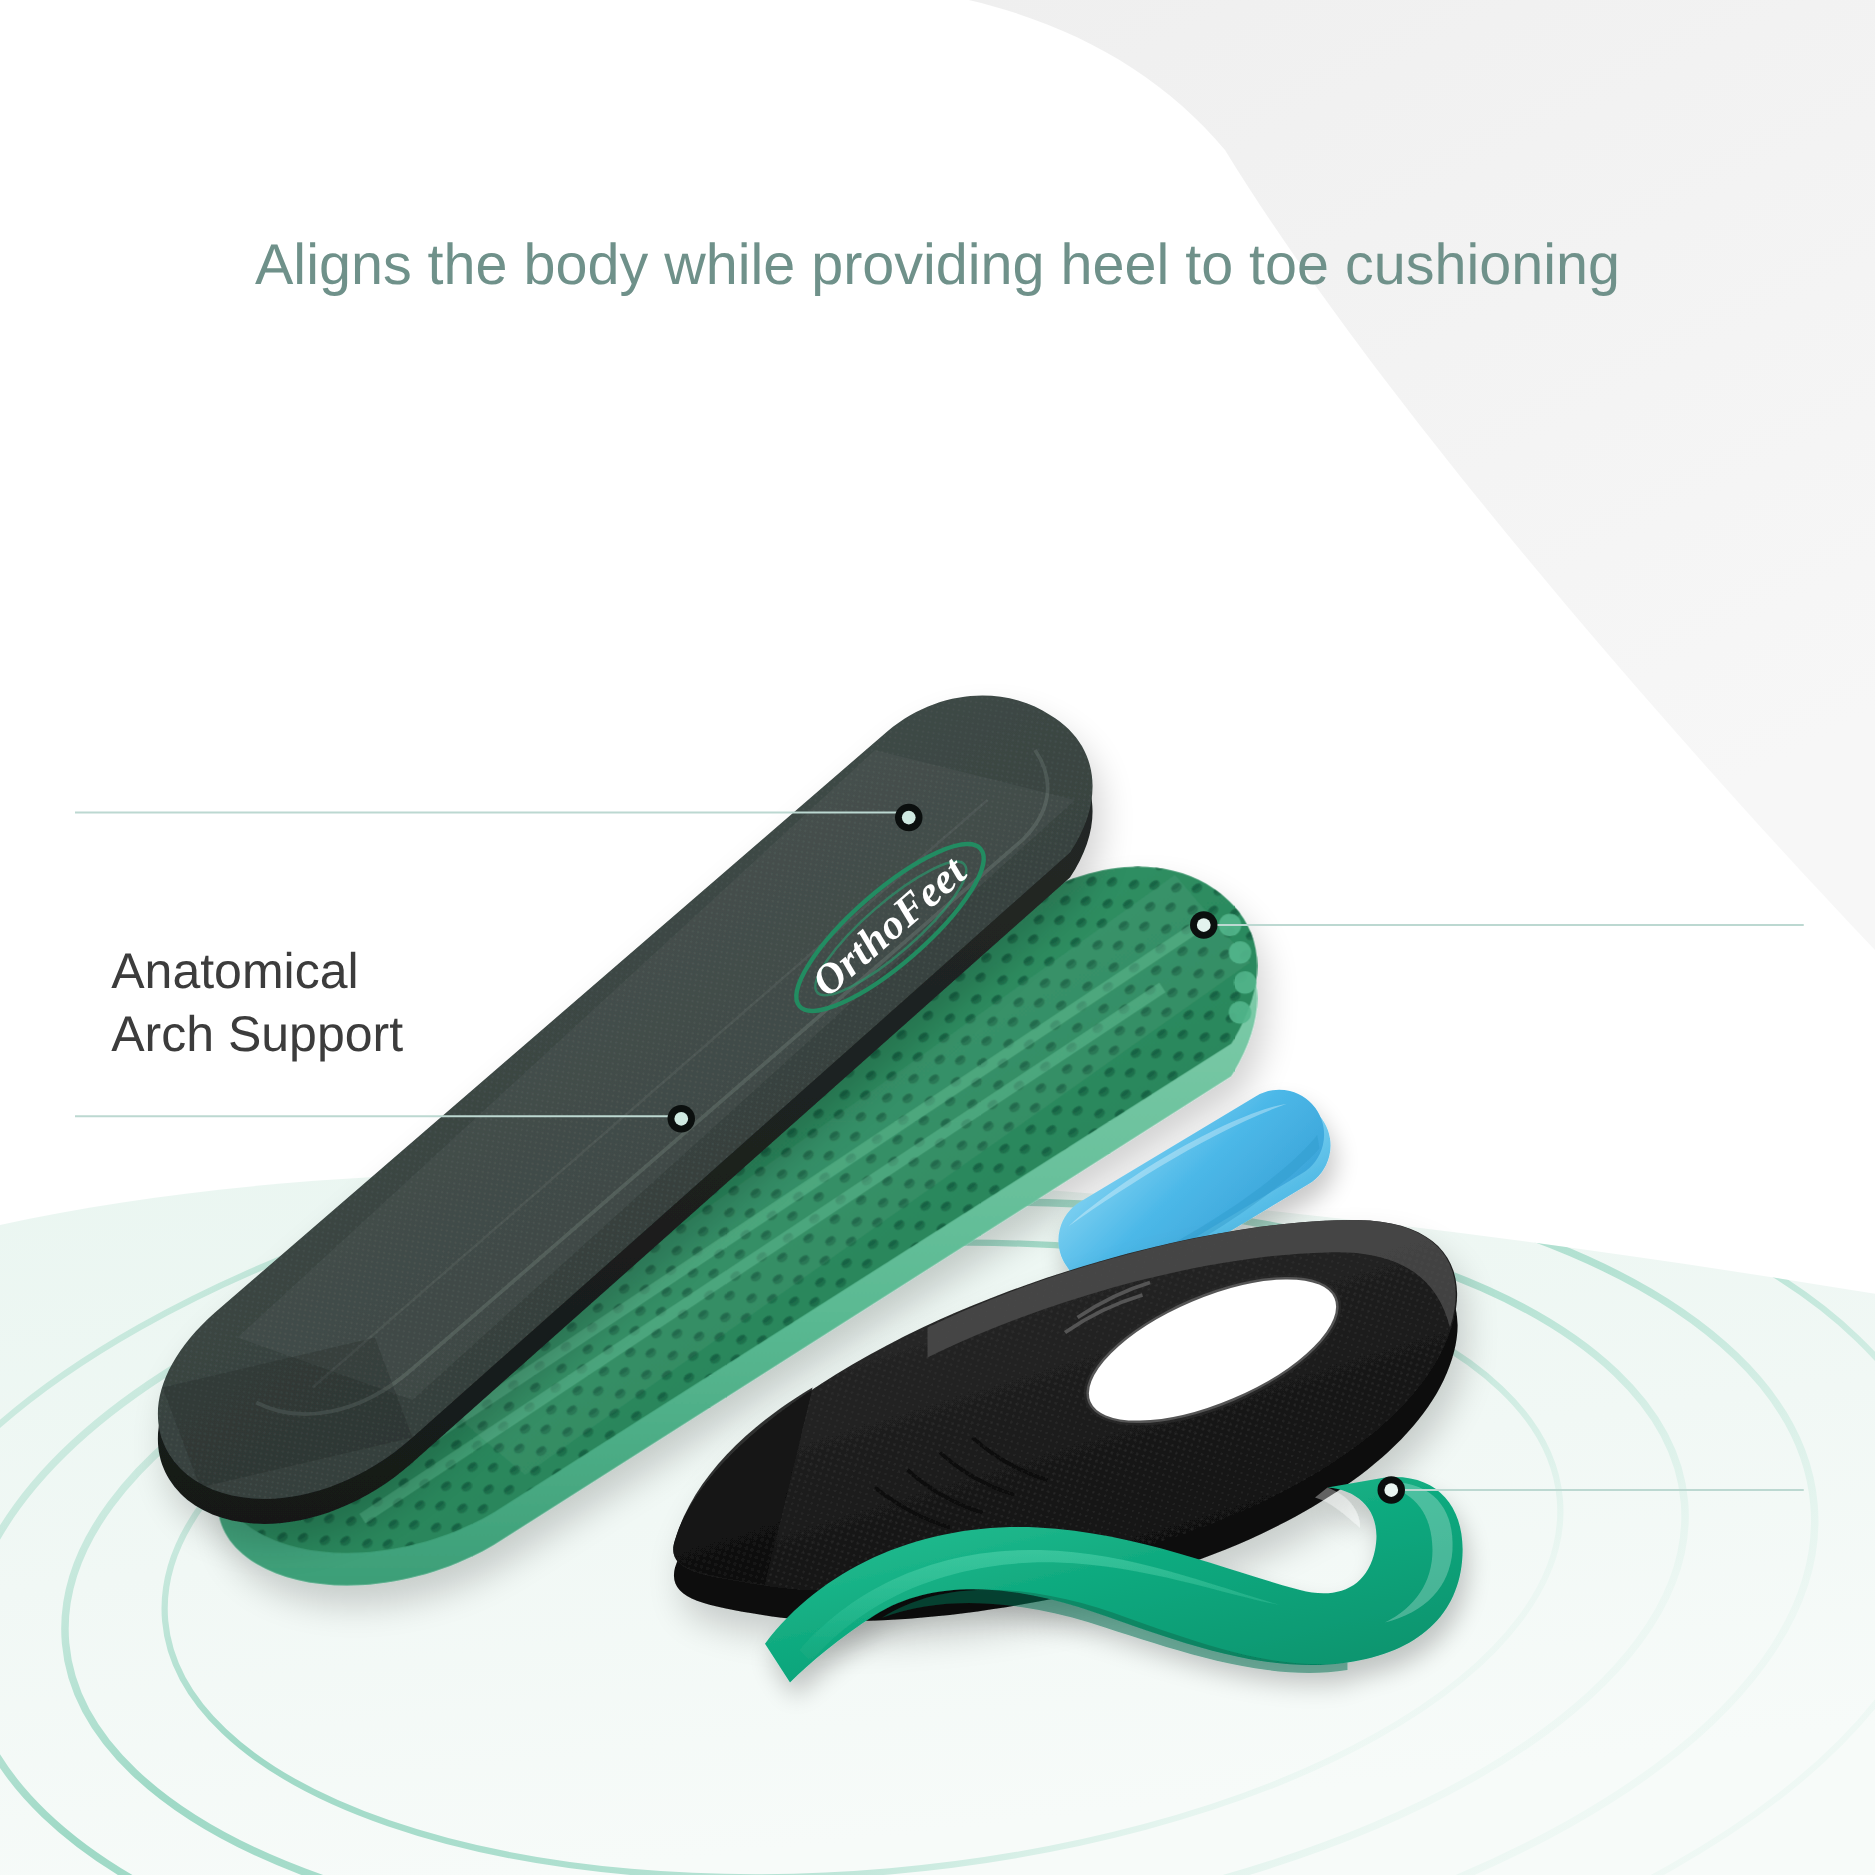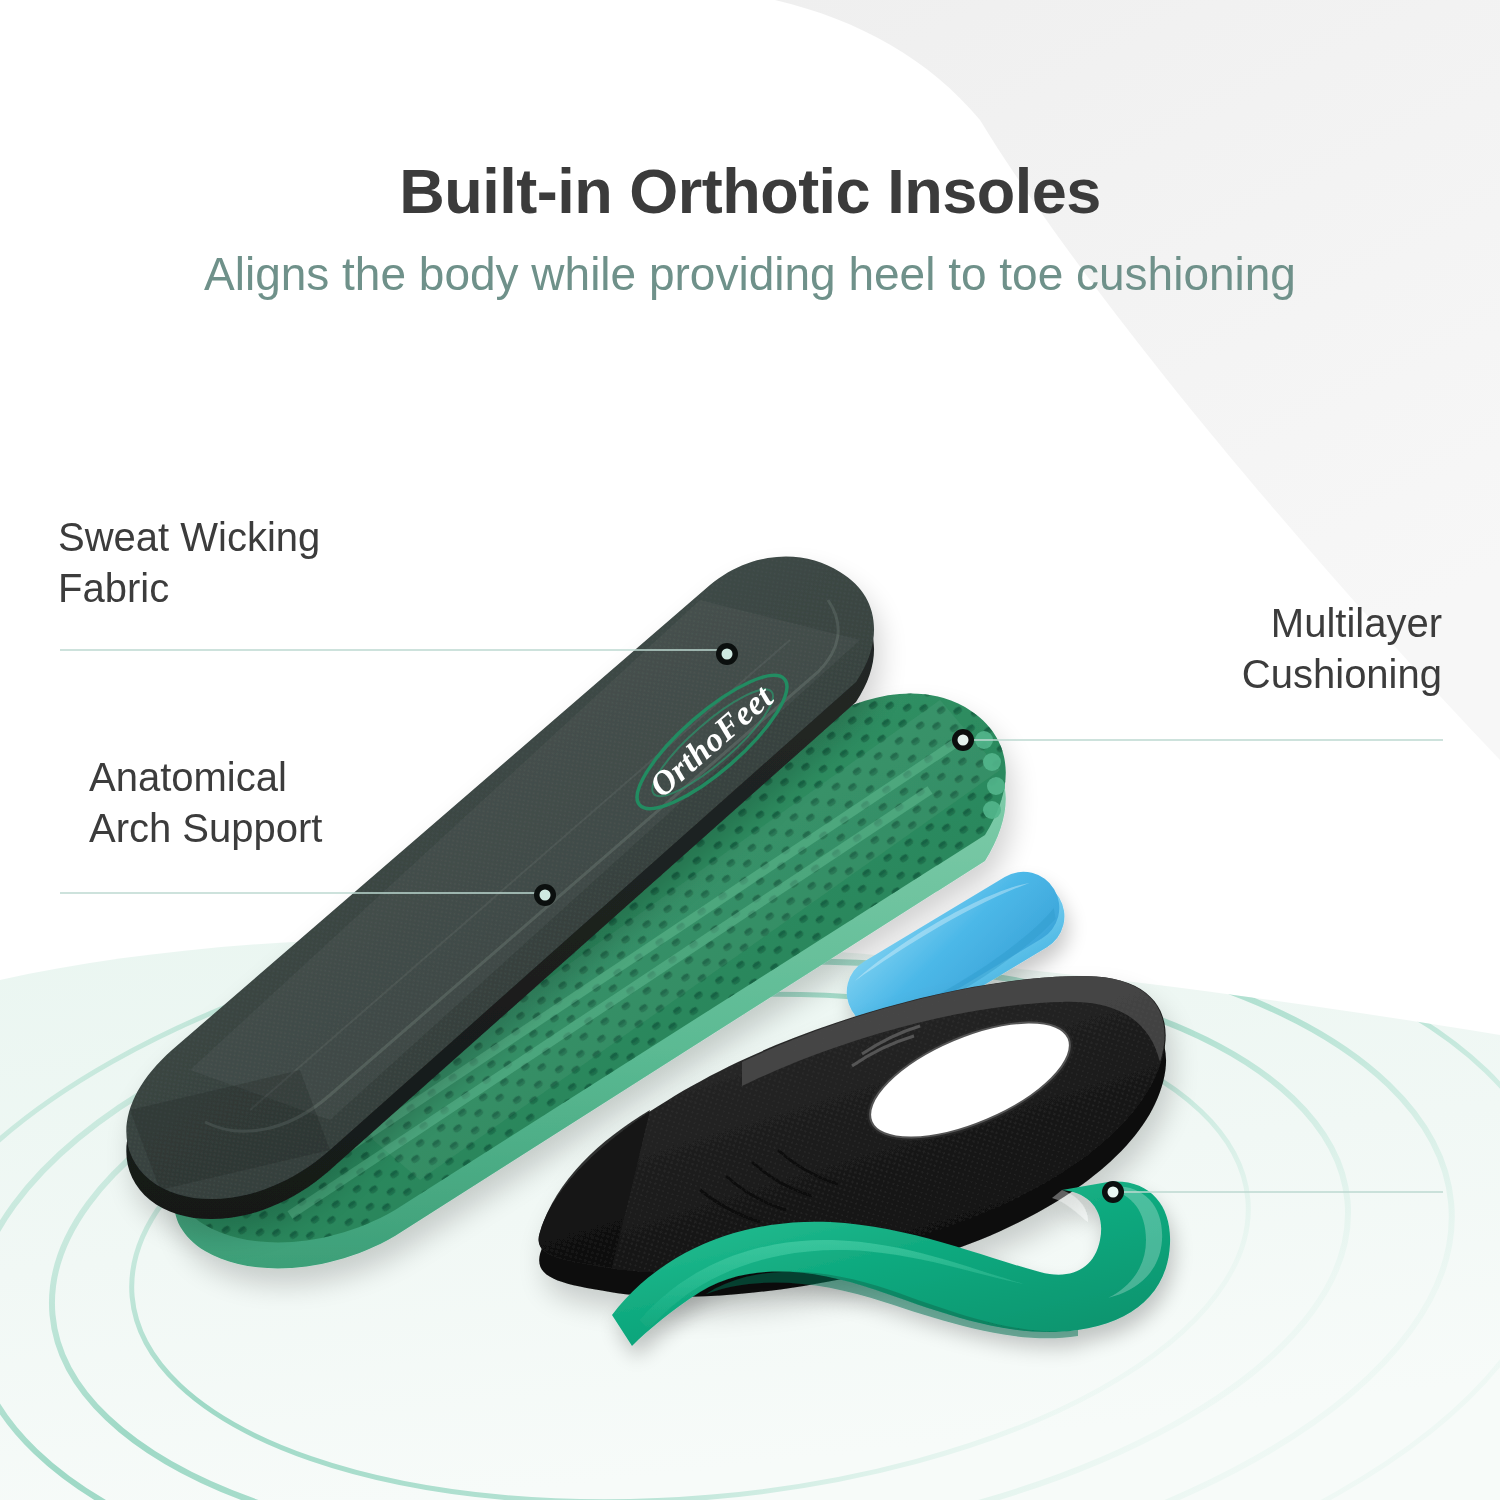--- a/index.html
+++ b/index.html
@@ -401,34 +401,25 @@
         <circle cx="963" cy="740" r="5.5" fill="#e3f3ee"></circle>
       </g>
       <g>
         <circle cx="1113" cy="1192" r="11" fill="#0b0f0e"></circle>
         <circle cx="1113" cy="1192" r="5.5" fill="#eaf7f2"></circle>
       </g>
     </g>
   </svg>
 
   <div class="head-wrap">
-    <h1 class="title">Built-in Orthotic Insoles</h1>
     <p class="subtitle">Aligns the body while providing
 heel to toe cushioning</p>
   </div>
 
-  <div class="callout co-sweat">
-    <div class="ctext c-left">Sweat Wicking
-Fabric</div>
-  </div>
 
   <div class="callout co-anat">
     <div class="ctext c-left">Anatomical
 Arch Support</div>
   </div>
 
-  <div class="callout co-multi">
-    <div class="ctext c-right">Multilayer
-Cushioning</div>
-  </div>
 
 
 </div>
 
 </body></html>

